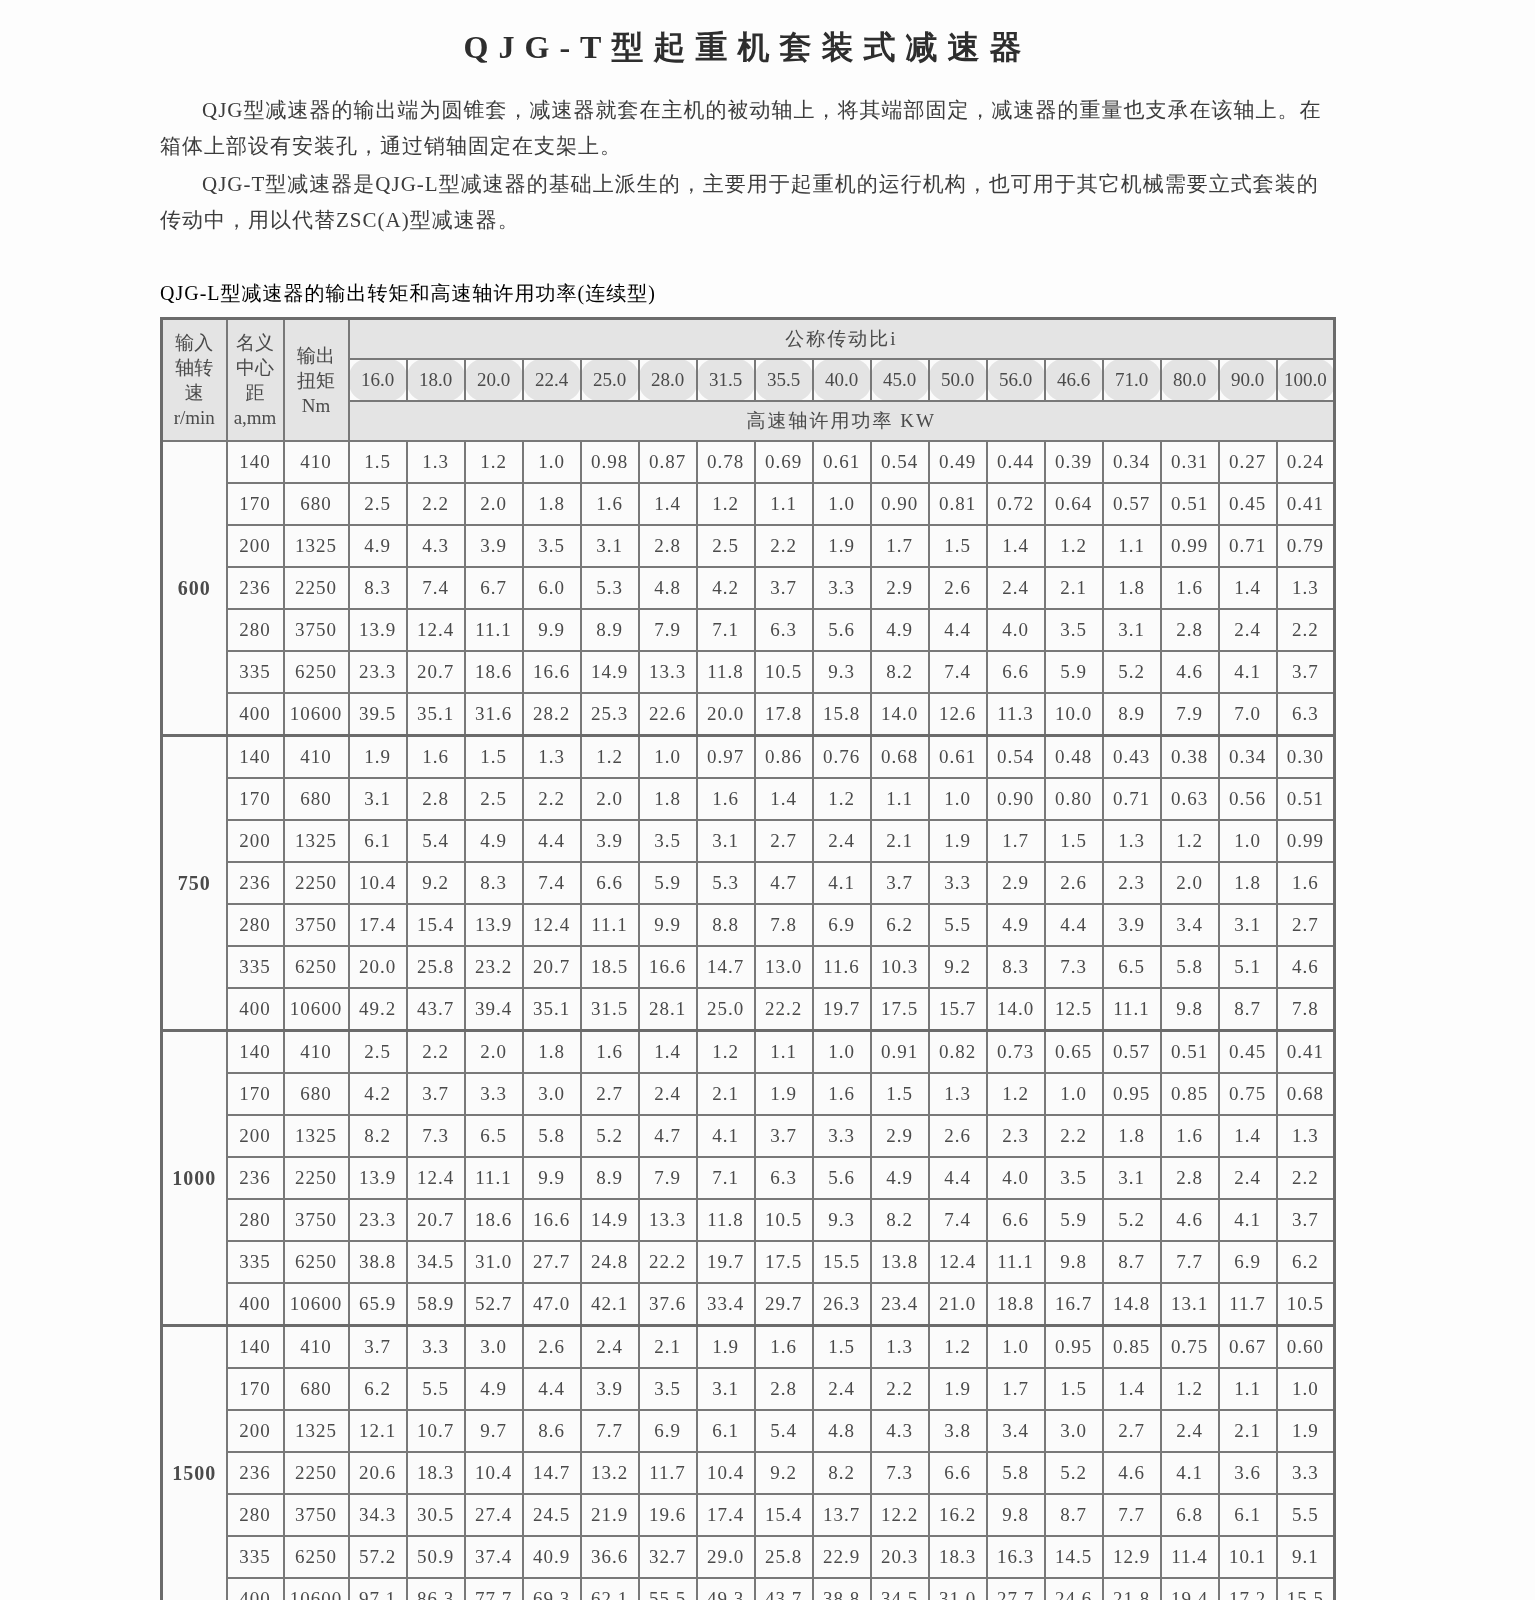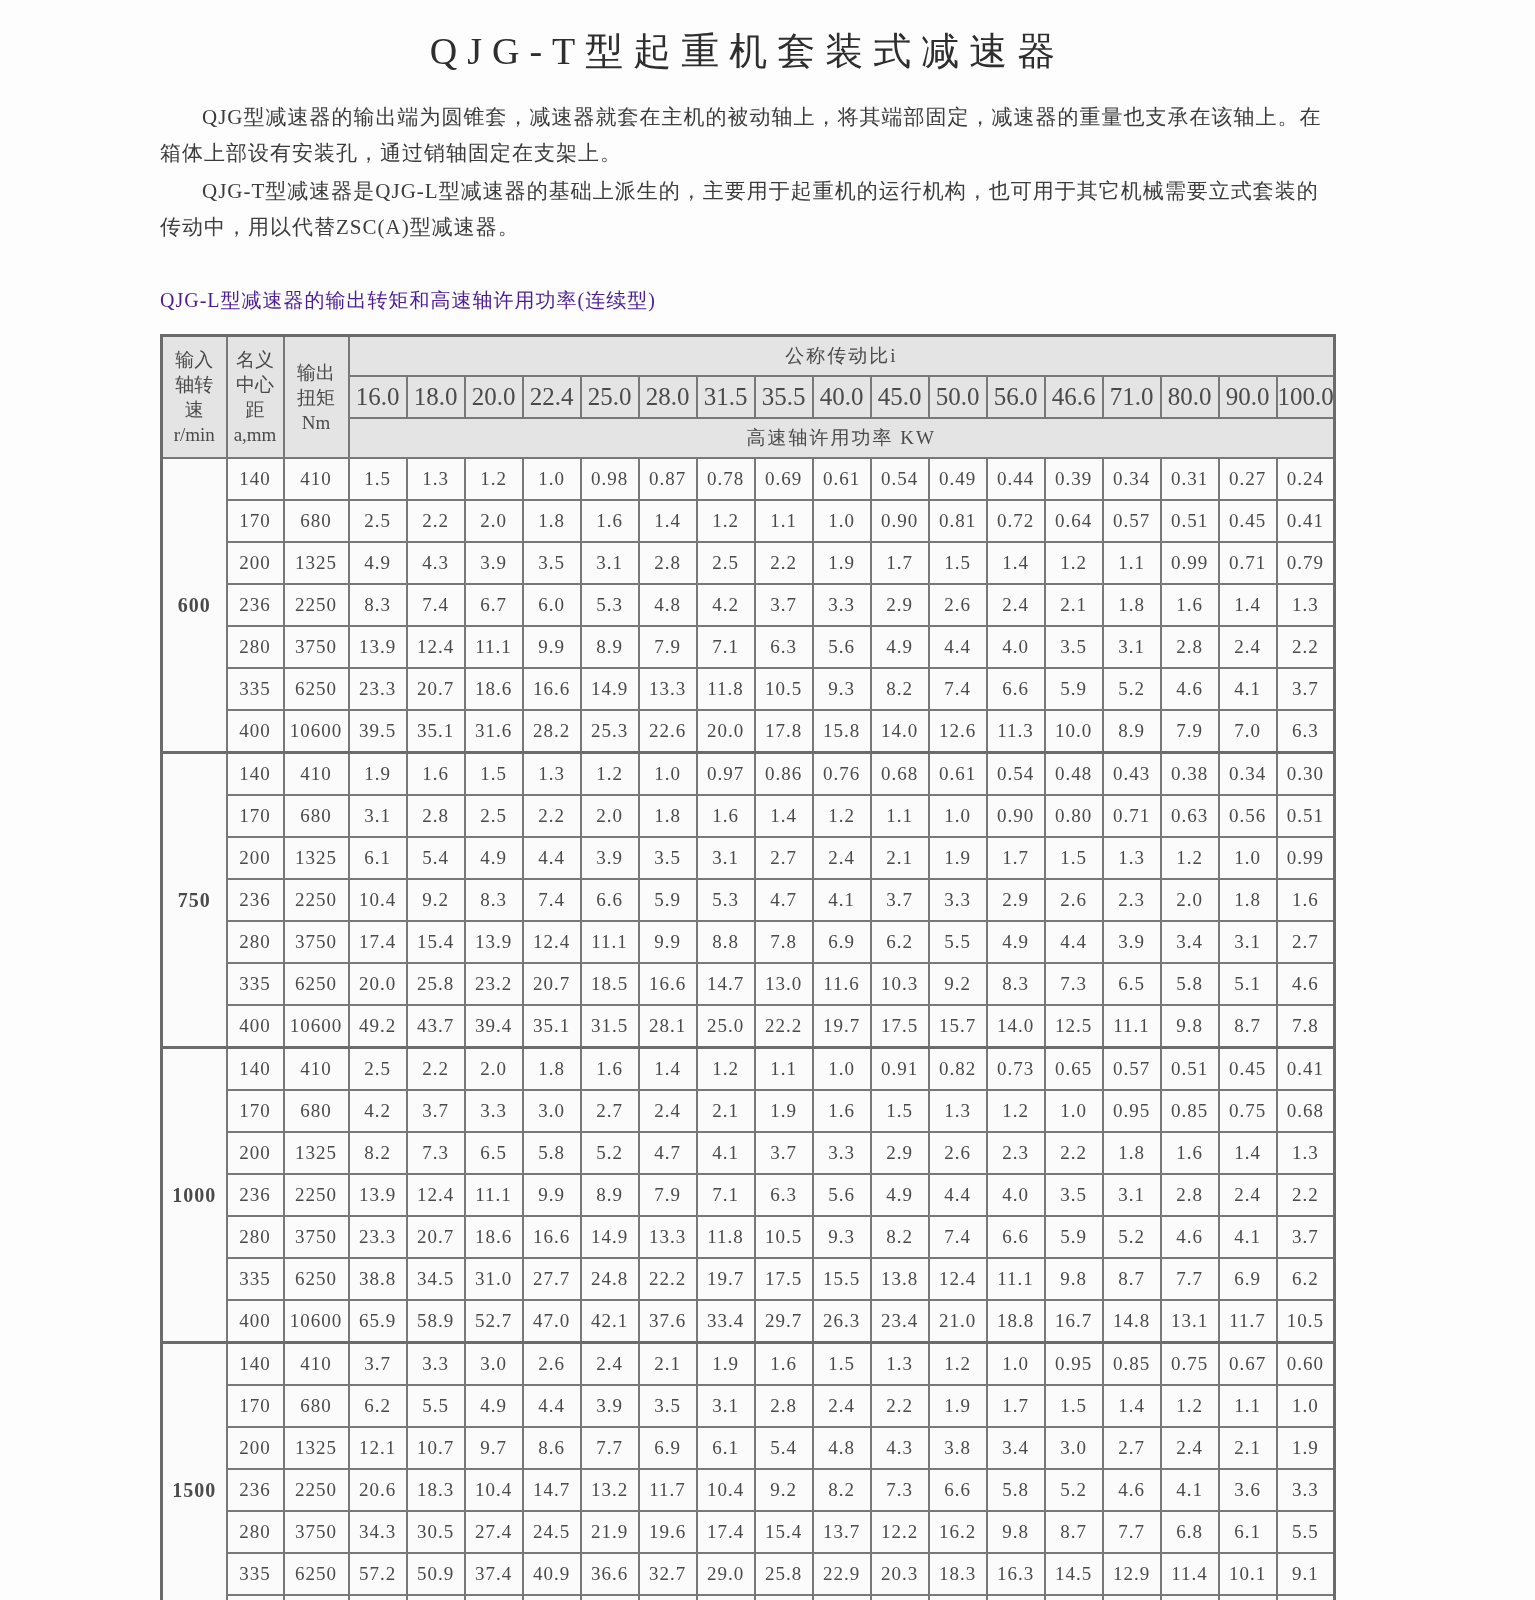--- a/index.html
+++ b/index.html
@@ -12,38 +12,38 @@
   .page {
     width: 1535px;
     height: 1600px;
     background: #fdfdfd;
     box-sizing: border-box;
     padding: 18px 200px 0 160px;
     overflow: hidden;
   }
   .page-title {
     text-align: center;
-    font-size: 38px;
-    font-weight: normal;
+    font-size: 32px;
+    font-weight: bold;
     color: #2e2e2e;
     letter-spacing: 10px;
     margin: 8px 0 22px 0;
   }
   .intro p {
     font-size: 21px;
     line-height: 36px;
     color: #3c3c3c;
     text-indent: 2em;
     margin: 0 0 2px 0;
     letter-spacing: 1px;
   }
   .table-caption {
     font-size: 20px;
-    color: #4c1d95;
-    margin: 42px 0 20px 0;
+    color: #000000;
+    margin: 42px 0 10px 0;
     letter-spacing: 1px;
   }
   table.power-table {
     border-collapse: collapse;
     table-layout: fixed;
     width: 1175px;
     background: #fbfbfb;
   }
   table.power-table th,
   table.power-table td {
@@ -65,21 +65,22 @@
     white-space: pre-line;
   }
   th.hdr-band {
     font-size: 20px;
     letter-spacing: 2px;
     height: 38px;
     margin-left: 36px;
   }
   tr.ratio-row th {
     height: 40px;
-    font-size: 25px;
+    font-size: 19px;
+    border-radius: 18px;
   }
   tbody td {
     height: 40px;
     background: #fbfbfb;
     letter-spacing: 1px;
   }
   tbody td.speed-cell {
     font-size: 20px;
     font-weight: bold;
   }

